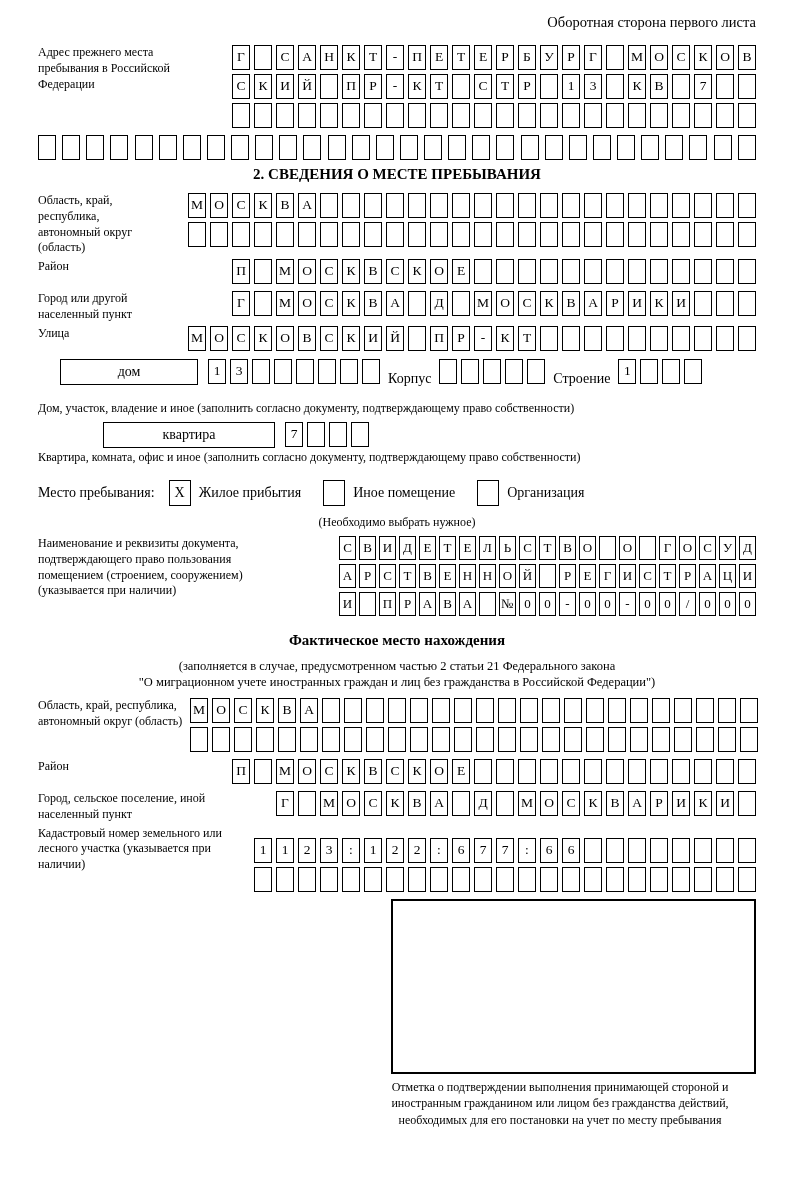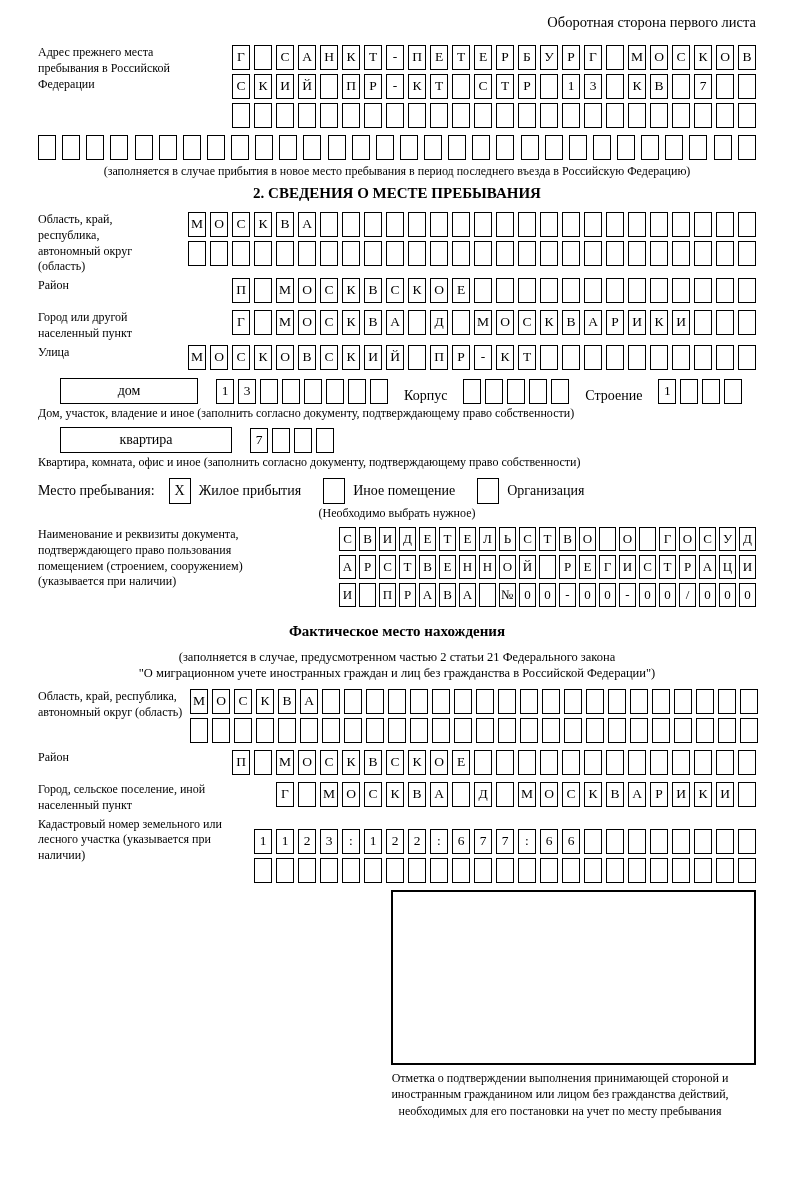--- a/index.html
+++ b/index.html
@@ -18,26 +18,26 @@
 
   .field { display:flex; align-items:flex-start; margin-bottom:3px; }
   .flabel { font-size:12px; line-height:1.32; flex:none; }
   .fcells { margin-left:auto; }
 
   .caption { font-size:12px; margin:2px 0 6px 0; }
   .caption.center { text-align:center; }
   .sec-title { text-align:center; font-weight:bold; font-size:15px; margin:6px 0 10px 0; }
   .sub-note { text-align:center; font-size:12.5px; margin:1px 0; }
 
-  .inline-row { display:flex; align-items:flex-end; margin:4px 0 2px 22px;gap:8px; }
+  .inline-row { display:flex; align-items:flex-start; margin:4px 0 2px 22px; }
   .widebox { box-sizing:border-box; border:1.6px solid #000; height:26px; display:flex;
              align-items:center; justify-content:center; font-size:14px; flex:none; }
   .widebox.dom { width:138px; margin-right:10px; }
-  .widebox.kv  { width:172px; margin-right:10px; }
-  .ilabel { font-size:14px; margin:0 8px; }
+  .widebox.kv  { width:172px; margin-right:10px;margin-left:43px; }
+  .ilabel { font-size:14px; margin:12px 8px; }
   .chk { box-sizing:border-box; flex:none; width:22px; height:26px; border:1.6px solid #000;
          text-align:center; line-height:23px; font-size:14px; }
   .stay-row { display:flex; align-items:center; margin:8px 0 2px 0; font-size:14px; }
   .stay-row .gap { width:14px; }
 
   .stampbox { box-sizing:border-box; width:365px; height:175px; border:2px solid #000;
               margin-left:auto; margin-top:2px; }
   .stampnote { width:392px; margin-left:auto; text-align:center; font-size:12px;
                line-height:1.4; margin-top:5px; }
 
@@ -159,21 +159,20 @@
       <span class="cell"></span>
       <span class="cell"></span>
       <span class="cell"></span>
       <span class="cell"></span>
       <span class="cell"></span>
       <span class="cell"></span>
       <span class="cell"></span>
       <span class="cell"></span>
       <span class="cell"></span>
     </div>
-  <div class="caption center">(заполняется в случае прибытия в новое место пребывания в период последнего въезда в Российскую Федерацию)</div>
 
   <div class="sec-title">2. СВЕДЕНИЯ О МЕСТЕ ПРЕБЫВАНИЯ</div>
 
   <div class="field">
     <div class="flabel w120">Область, край, республика, автономный округ (область)</div>
     <div class="fcells">
       <div class="cells">
           <span class="cell">М</span>
           <span class="cell">О</span>
           <span class="cell">С</span>

